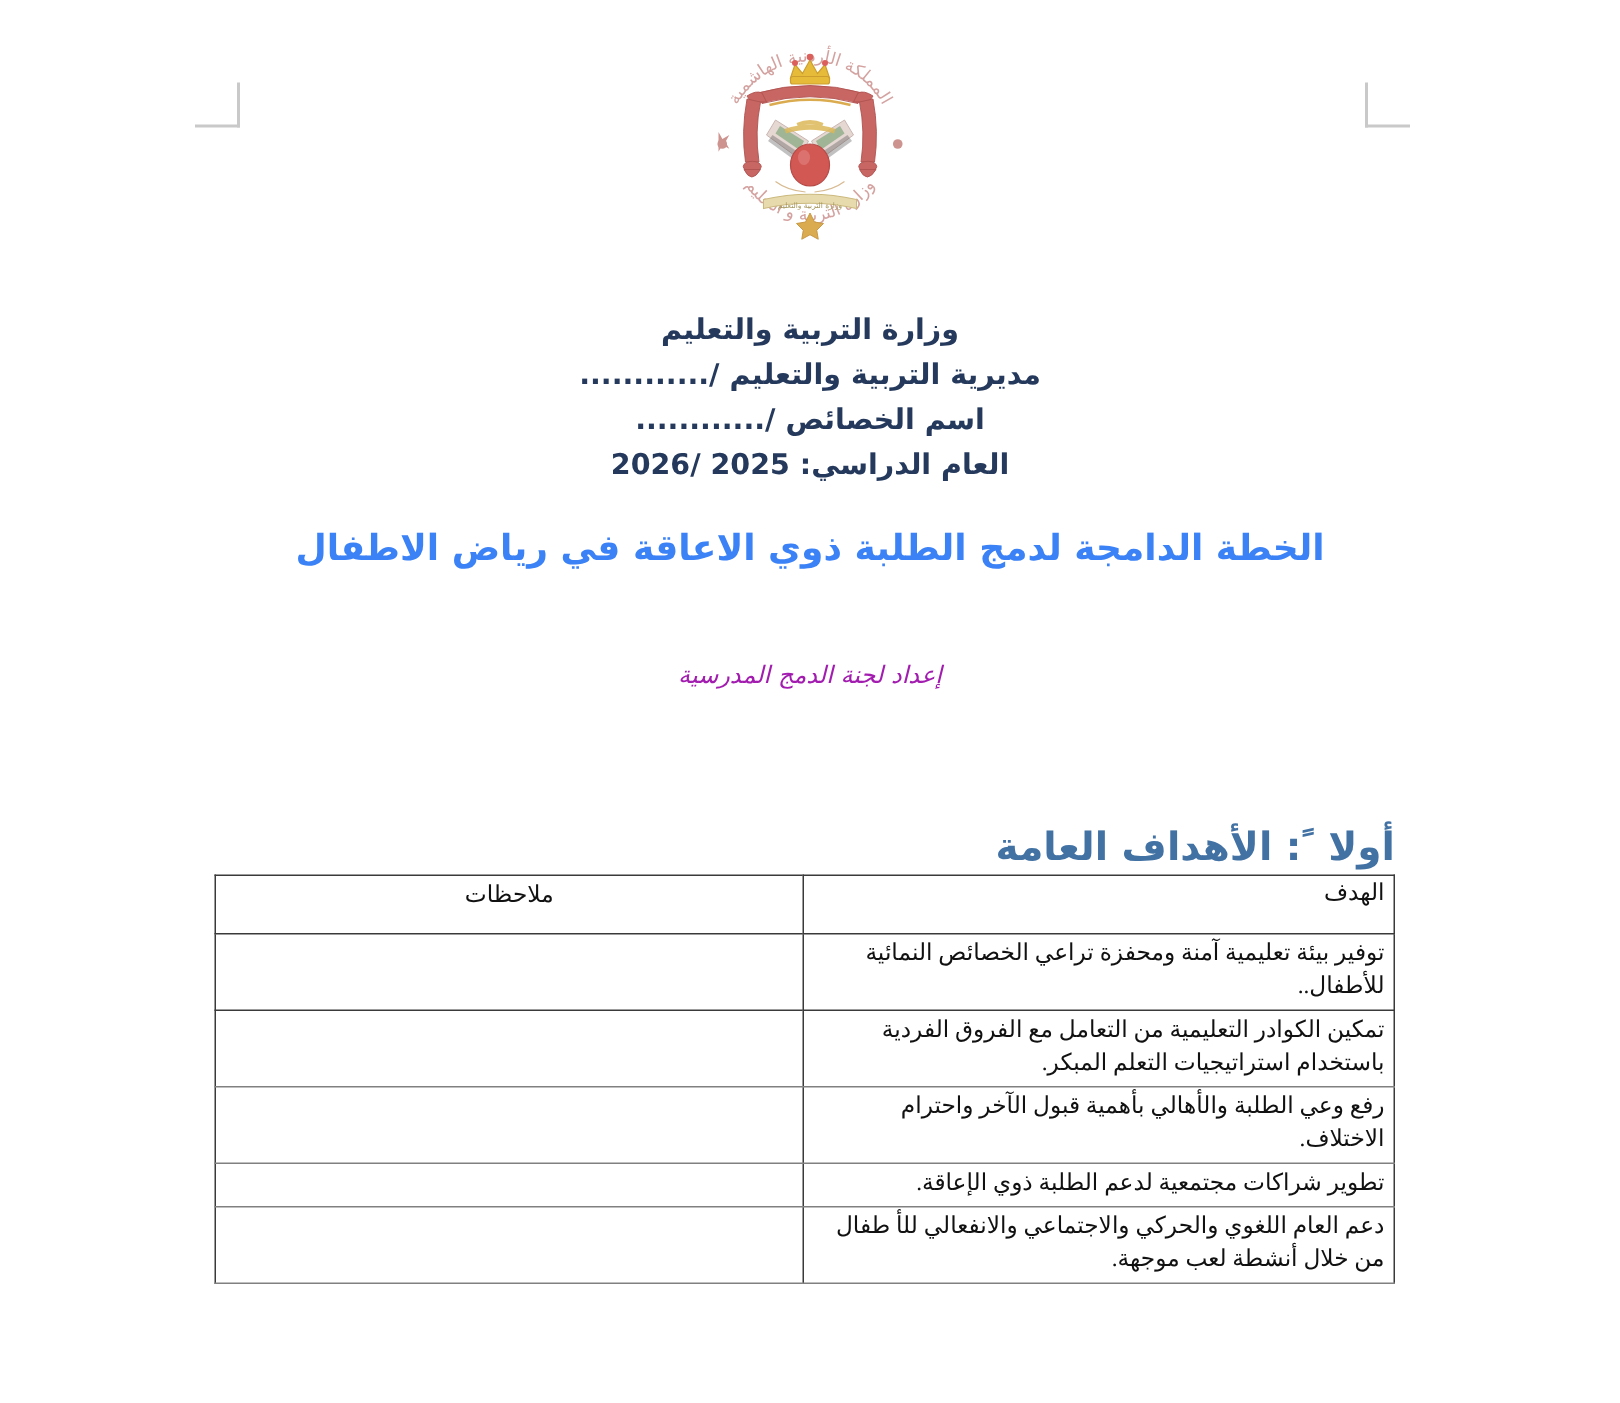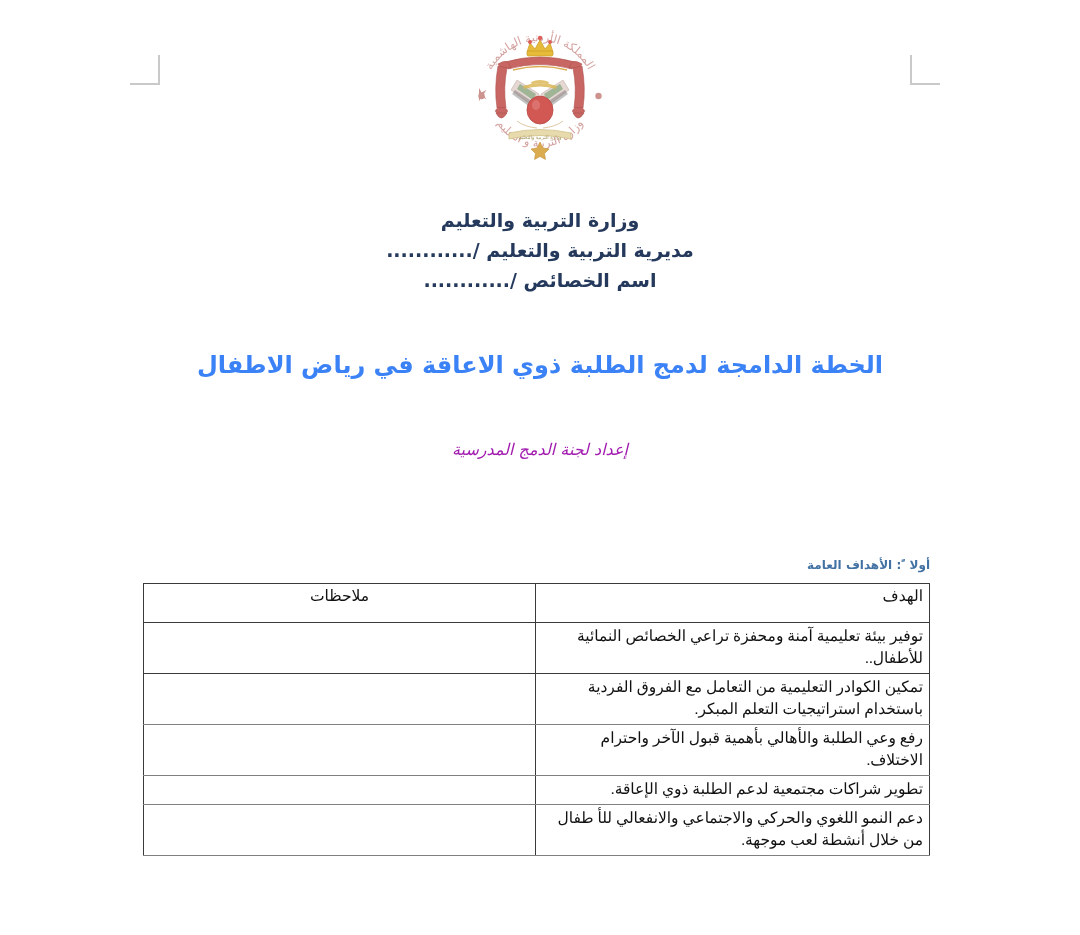--- a/index.html
+++ b/index.html
@@ -92,21 +92,21 @@
     font-style: italic;
     line-height: 26px;
   }
 
   
   .section-heading {
     position: absolute;
     top: 552px;
     right: 150px;
     color: #4272a4;
-    font-size: 12px;
+    font-size: 26px;
     font-weight: bold;
     line-height: 26px;
     white-space: pre;
   }
 
   
   .goals-table {
     position: absolute;
     top: 583px;
     right: 150px;
@@ -228,20 +228,21 @@
         <path d="M 98 103 q -8 6 -20 7"></path>
       </g>
     </svg>
   </div>
 </div>
 
 <div class="doc-header">
   <div class="line">وزارة التربية والتعليم</div>
   <div class="line">مديرية التربية والتعليم /............</div>
   <div class="line">اسم الخصائص /............</div>
+  <div class="line">العام الدراسي: 2025 /2026</div>
 </div>
 
 <div class="doc-title">الخطة الدامجة لدمج الطلبة ذوي الاعاقة في رياض الاطفال</div>
 
 <div class="doc-byline">إعداد لجنة الدمج المدرسية</div>
 
 <div class="section-heading">أولا  ً: الأهداف العامة</div>
 
 <table class="goals-table">
   <thead>
@@ -261,17 +262,17 @@
     </tr>
     <tr class="row-alt">
       <td class="col-goal">رفع وعي الطلبة والأهالي بأهمية قبول الآخر واحترام الاختلاف.</td>
       <td class="col-notes"></td>
     </tr>
     <tr class="row-alt">
       <td class="col-goal">تطوير شراكات مجتمعية لدعم الطلبة ذوي الإعاقة.</td>
       <td class="col-notes"></td>
     </tr>
     <tr class="row-alt">
-      <td class="col-goal">دعم النمو اللغوي والحركي والاجتماعي والانفعالي للأ طفال من خلال أنشطة لعب موجهة.</td>
+      <td class="col-goal">دعم العام اللغوي والحركي والاجتماعي والانفعالي للأ طفال من خلال أنشطة لعب موجهة.</td>
       <td class="col-notes"></td>
     </tr>
   </tbody>
 </table>
 
 </body></html>

